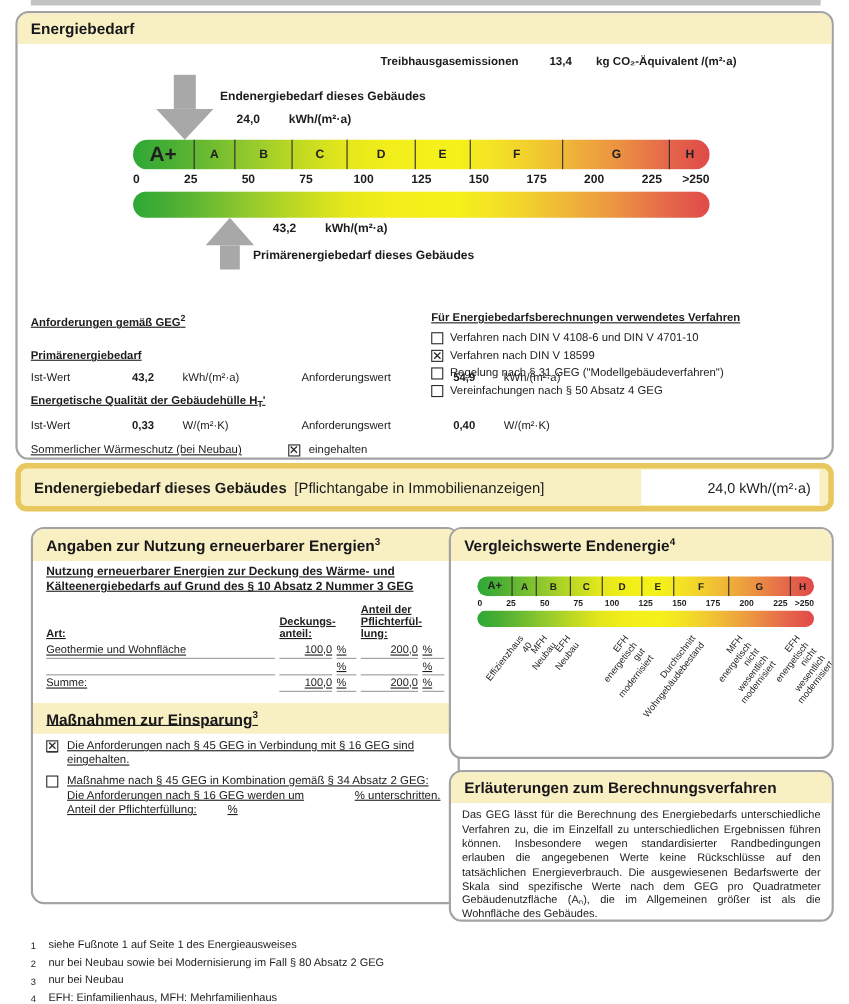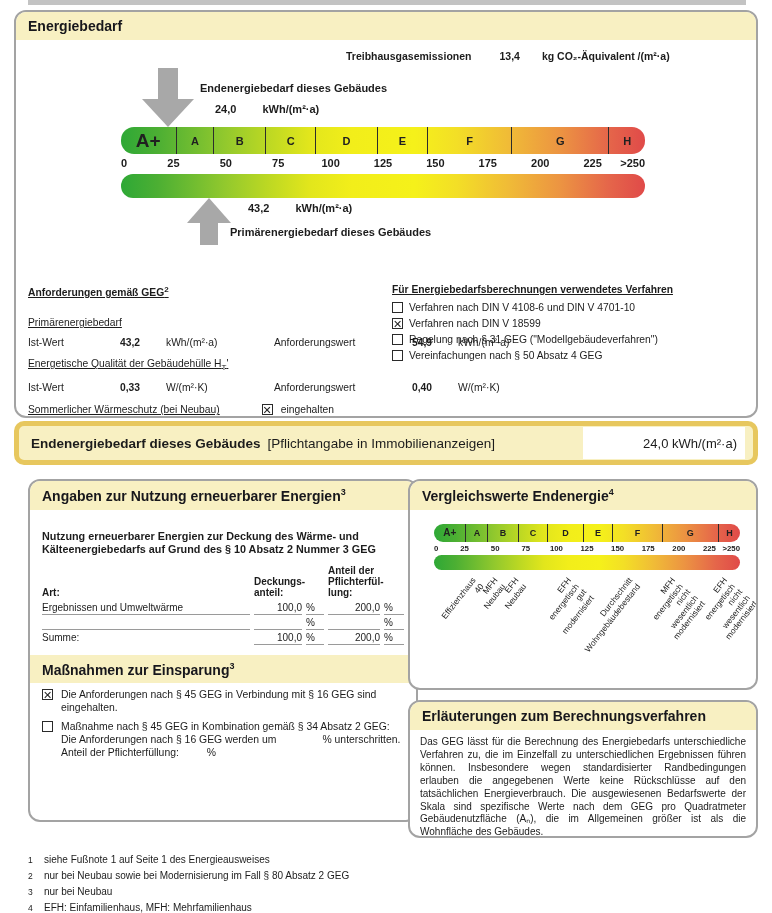--- a/index.html
+++ b/index.html
@@ -55,21 +55,21 @@
 
   .end-label { position:absolute; left:184px; top:42px; font-weight:bold; font-size:11px; }
   .end-value { position:absolute; left:199px; top:63px; font-weight:bold; font-size:11px; }
   .end-value .u { margin-left:26px; }
   .prim-value { position:absolute; left:232px; top:162px; font-weight:bold; font-size:11px; }
   .prim-value .u { margin-left:26px; }
   .prim-label { position:absolute; left:214px; top:186px; font-weight:bold; font-size:11px; }
 
   .req-left { position:absolute; left:12px; top:243px; width:352px; font-size:10.3px; line-height:13px; }
   .req-left .h { font-weight:bold; text-decoration:underline; margin-bottom:9px; }
-  .req-left .sh { text-decoration:underline; margin:8px 0 7px 0; }
+  .req-left .sh { text-decoration:underline; margin:8px 0 7px 0;font-weight:bold; }
   .req-row { display:grid; grid-template-columns:52px 46px 88px 104px 40px auto; column-gap:20px; align-items:baseline; }
   .req-row .v { font-weight:bold; text-align:right; padding-right:6px; }
   .summer-row { display:flex; align-items:center; margin-top:9px; }
   .summer-row .sh2 { text-decoration:underline; }
 
   .cb { display:inline-flex; width:11px; height:11px; border:1.4px solid #2a2a2a; align-items:center; justify-content:center; font-size:11px; line-height:10px; flex:0 0 auto; background:#fff; color:#222; font-weight:normal; }
   .cb-gap { margin-left:42px; margin-right:8px; }
 
   .req-right { position:absolute; left:376px; top:243px; width:344px; font-size:10.3px; line-height:13px; }
   .req-right .h { font-weight:bold; text-decoration:underline; margin-bottom:5px; }
@@ -78,21 +78,21 @@
 
   
   .banner { position:absolute; left:14px; top:421px; width:744px; height:44px; background:#f8f0c2; border:5px solid #e7c75e; border-radius:10px; display:flex; align-items:center; padding:0 8px 0 12px; }
   .banner .t1 { font-weight:bold; font-size:13.5px; }
   .banner .t2 { font-size:13.5px; margin-left:7px; }
   .banner .spacer { flex:1; }
   .banner .vbox { background:#fff; width:162px; height:32px; display:flex; align-items:center; justify-content:flex-end; padding-right:8px; font-size:13px; }
 
   
   .box-left { left:28px; top:479px; width:390px; height:343px; }
-  .box-left .pad { padding:20px 12px 4px 12px; }
+  .box-left .pad { padding:4px 12px 4px 12px;text-decoration:underline; }
   .intro { font-weight:bold; font-size:10.8px; line-height:13.5px; }
   .ren-table { display:grid; grid-template-columns:1fr 48px 18px 52px 20px; column-gap:4px; margin-top:8px; font-size:10px; }
   .ren-table .hdr { font-weight:bold; white-space:pre-line; align-self:end; padding-bottom:2px; line-height:11px; }
   .ren-table .c { border-bottom:1px solid #9a9a9a; padding:2px 0 1px 0; min-height:14px; }
   .ren-table .num { text-align:right; }
   .ren-table .nob { border-bottom:none; }
   .band-inner { margin:10px -12px 0 -12px; }
   .save-opts { margin-top:5px; font-size:10.4px; line-height:13px; }
   .save-opt { display:grid; grid-template-columns:19px auto; align-items:start; margin-bottom:6px; }
   .save-opt .cb { margin-top:1px; }
@@ -260,21 +260,21 @@
       <div class="ren-table">
         <span class="hdr">Art:</span>
         <span class="hdr">Deckungs-
 anteil:</span>
         <span class="hdr"></span>
         <span class="hdr">Anteil der
 Pflichterfül-
 lung:</span>
         <span class="hdr"></span>
 
-        <span class="c">Ergebnissen und Umweltwärme</span>
+        <span class="c">Geothermie und Wohnfläche</span>
         <span class="c num">100,0</span>
         <span class="c">%</span>
         <span class="c num">200,0</span>
         <span class="c">%</span>
 
         <span class="c"></span>
         <span class="c num"></span>
         <span class="c">%</span>
         <span class="c num"></span>
         <span class="c">%</span>

